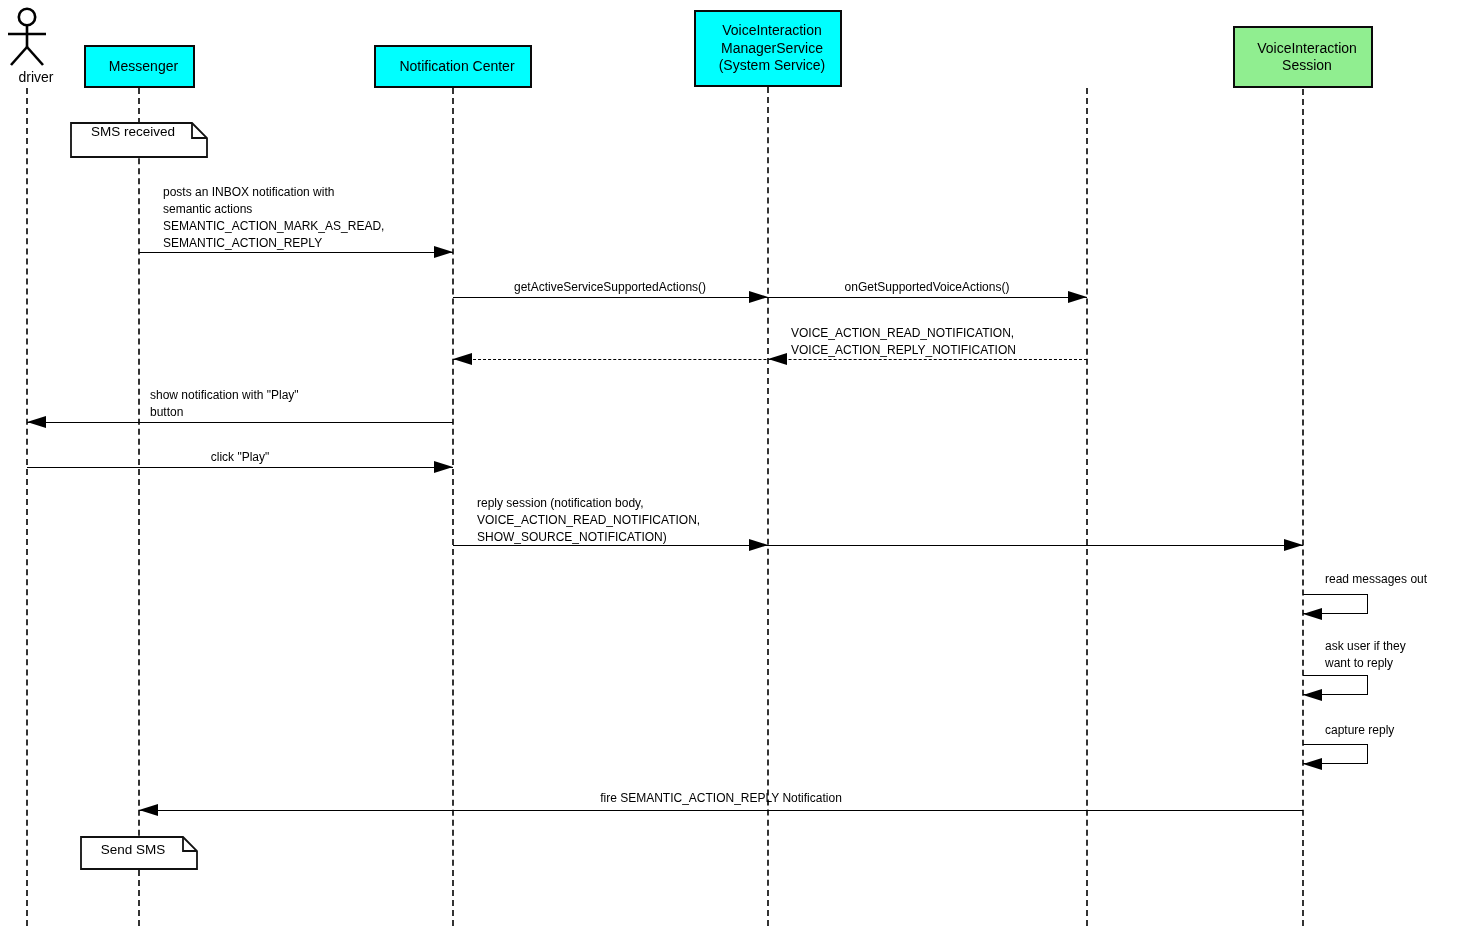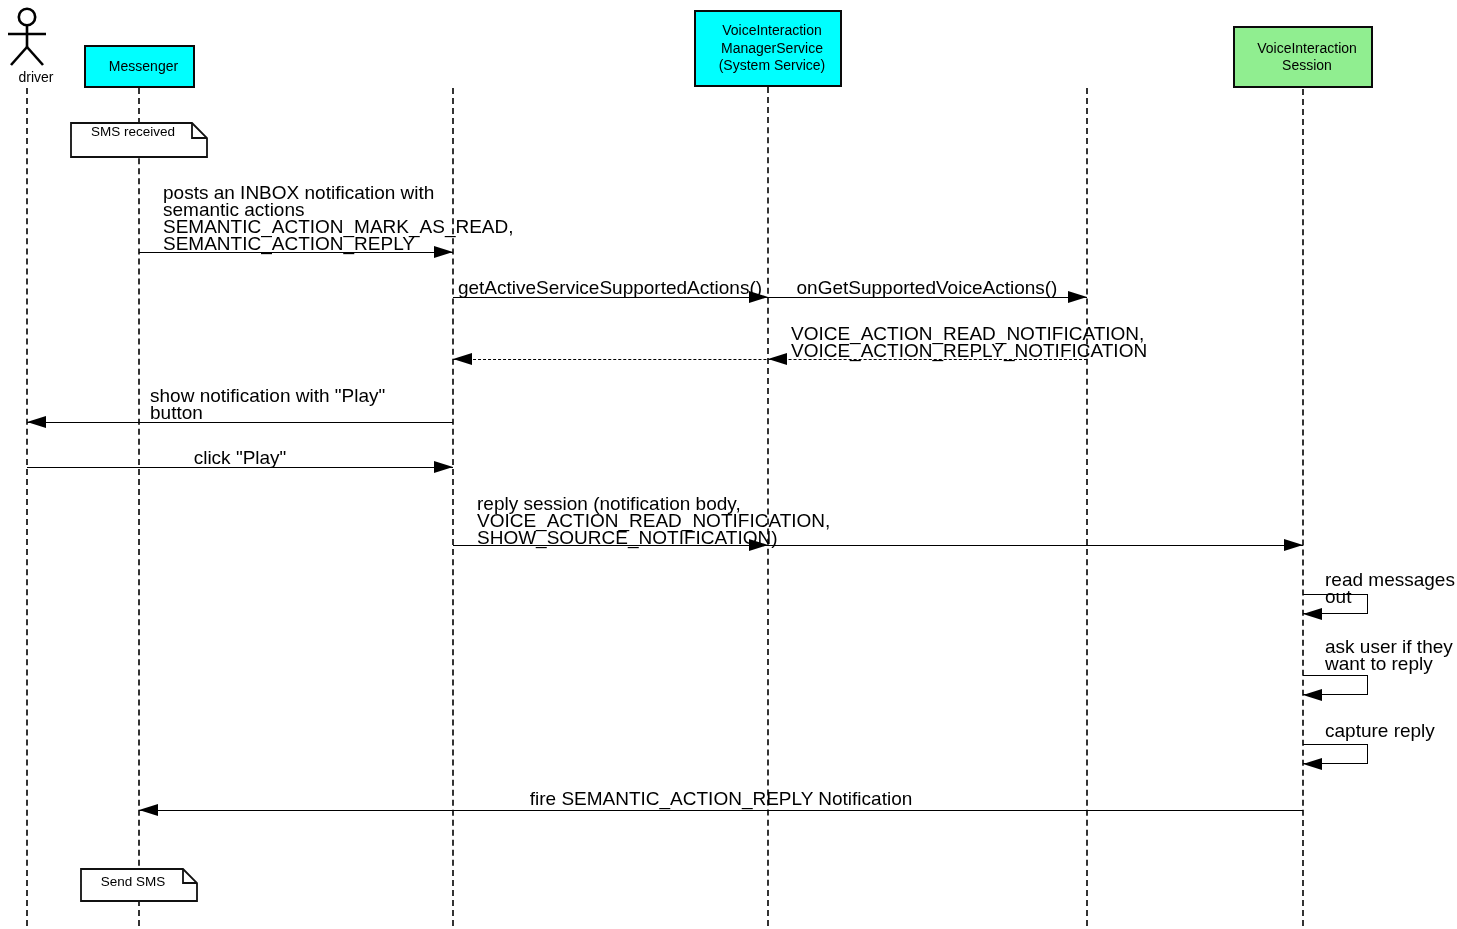--- a/index.html
+++ b/index.html
@@ -7,21 +7,21 @@
     position:relative; width:1457px; height:929px; background:#ffffff;
     font-family:"Liberation Sans", sans-serif; color:#000; overflow:hidden;
   }
   .lifeline { position:absolute; width:0; border-left:2px dashed #333; }
   .head {
     position:absolute; box-sizing:border-box; border:2.6px solid #0a0a0a;
     display:flex; align-items:center; justify-content:center; text-align:center;
     font-size:14px; line-height:17.5px; white-space:pre-line;padding-left:8px;
   }
   .actor-label { position:absolute; font-size:14px; text-align:center;padding-left:9px; }
-  .msg-label { position:absolute; font-size:19px; line-height:17px; white-space:pre-line; }
+  .msg-label { position:absolute; font-size:12px; line-height:17px; white-space:pre-line; }
   .msg-label.center { transform:translateX(-50%); text-align:center; }
   .line { position:absolute; height:0; border-top:1.6px solid #000; }
   .line.dashed { border-top-style:dashed; }
   .ah { position:absolute; width:0; height:0;
         border-top:6.5px solid transparent; border-bottom:6.5px solid transparent; }
   .ah.r { border-left:19px solid #000; }
   .ah.l { border-right:19px solid #000; }
   .selfloop { position:absolute; box-sizing:border-box;
         border:1.6px solid #000; border-left:none; }
   .note { position:absolute; }
@@ -44,20 +44,21 @@
   <svg style="position:absolute; left:4px; top:6px;" width="46" height="62" viewBox="0 0 46 62">
     <circle cx="23" cy="11" r="8.2" fill="none" stroke="#000" stroke-width="2.6"></circle>
     <line x1="23" y1="19" x2="23" y2="41" stroke="#000" stroke-width="2.6"></line>
     <line x1="4" y1="28" x2="42" y2="28" stroke="#000" stroke-width="2.6"></line>
     <line x1="23" y1="41" x2="7" y2="59" stroke="#000" stroke-width="2.6"></line>
     <line x1="23" y1="41" x2="39" y2="59" stroke="#000" stroke-width="2.6"></line>
   </svg>
   <div class="actor-label" style="left:0px; top:69px; width:54px;">driver</div>
 
   <div class="head" style="left: 84px; top: 45px; width: 111px; height: 43px; background-color: rgb(0, 255, 255);">Messenger</div>
+  <div class="head" style="left: 374px; top: 45px; width: 158px; height: 43px; background-color: rgb(0, 255, 255);">Notification Center</div>
   <div class="head" style="left: 694px; top: 10px; width: 148px; height: 77px; background-color: rgb(0, 255, 255);">VoiceInteraction
 ManagerService
 (System Service)</div>
   <div class="head" style="left: 1233px; top: 26px; width: 140px; height: 62px; background-color: rgb(144, 238, 144);">VoiceInteraction
 Session</div>
 
   <div class="note" style="left:70px; top:122px; width:138px; height:18px;">
     <svg width="138" height="36" viewBox="0 0 138 36">
       <path d="M1,1 h121 l15,15 v19 h-136 z" fill="#ffffff" stroke="#111" stroke-width="1.8"></path>
       <path d="M122,1 v15 h15" fill="none" stroke="#111" stroke-width="1.8"></path>
@@ -114,21 +115,21 @@
   <div class="ah l" style="left:1303px; top:689px;"></div>
 
   <div class="msg-label" style="left:1325px; top:722px;">capture reply</div>
   <div class="selfloop" style="left:1303px; top:744px; width:65px; height:20px;"></div>
   <div class="ah l" style="left:1303px; top:758px;"></div>
 
   <div class="msg-label center" style="left:721px; top:790px;">fire SEMANTIC_ACTION_REPLY Notification</div>
   <div class="line" style="left:139px; top:810px; width:1164px;"></div>
   <div class="ah l" style="left:139px; top:804px;"></div>
 
-  <div class="note" style="left:80px; top:868px; width:118px; height:26px;">
+  <div class="note" style="left:80px; top:836px; width:118px; height:26px;">
     <svg width="118" height="34" viewBox="0 0 118 34">
       <path d="M1,1 h102 l14,14 v18 h-116 z" fill="#ffffff" stroke="#111" stroke-width="1.8"></path>
       <path d="M103,1 v14 h14" fill="none" stroke="#111" stroke-width="1.8"></path>
     </svg>
     <div class="note-text">Send SMS</div>
   </div>
 
 </div>
 
 </body></html>

